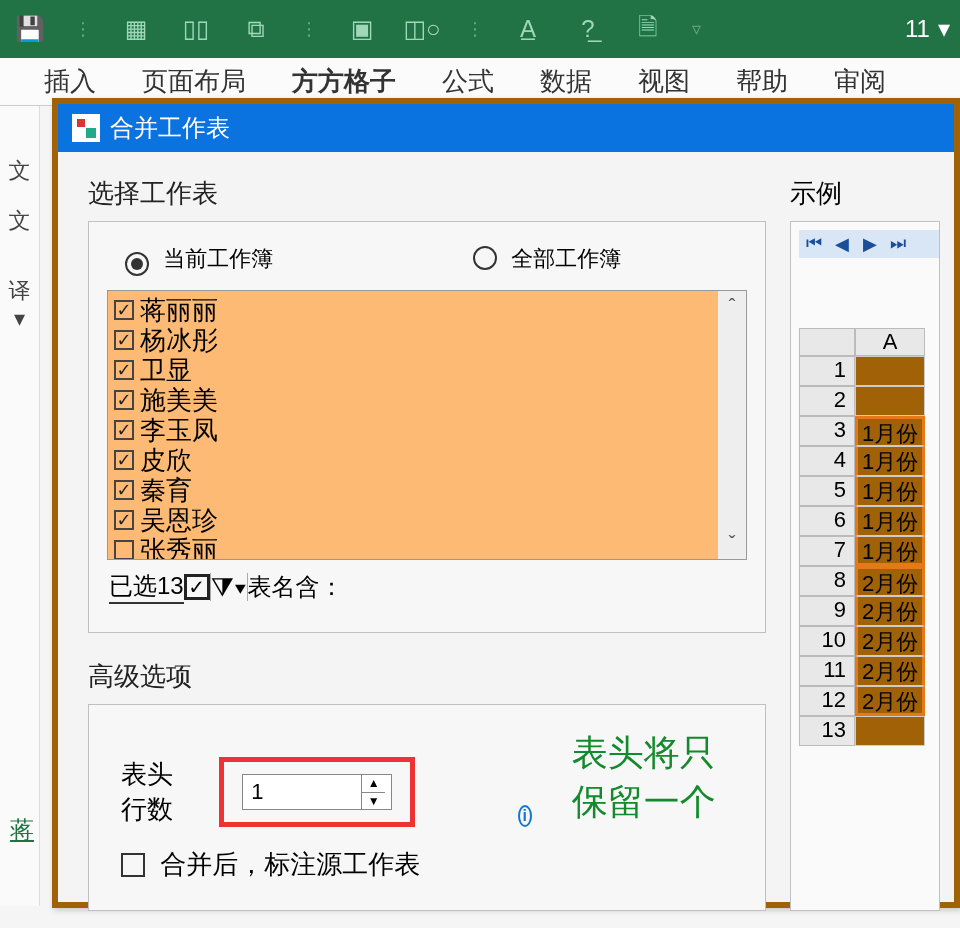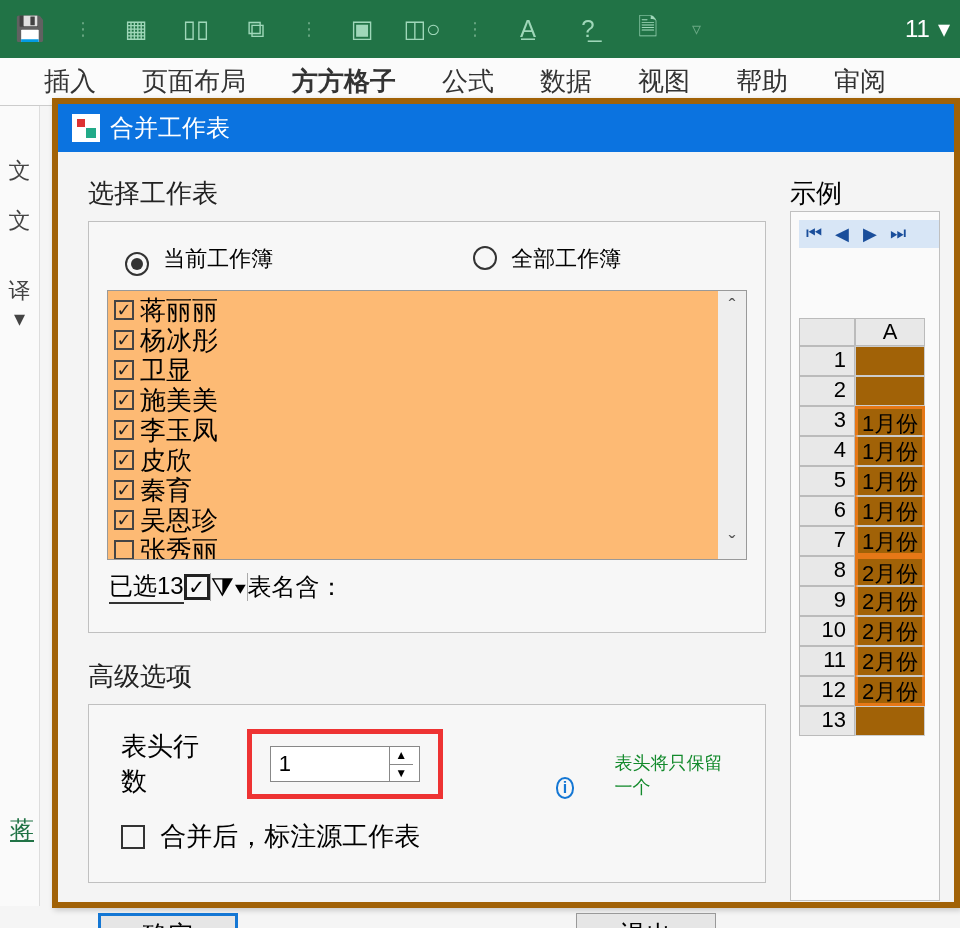--- a/index.html
+++ b/index.html
@@ -85,33 +85,33 @@
   .spinner {
     border:1px solid #888; background:#fff; width:150px; height:36px; display:flex;
   }
   .spinner input { border:none; width: 118px; padding:0 8px; font-size:22px;}
   .spinner .spins { width:24px; display:flex; flex-direction:column; border-left:1px solid #888;}
   .spinner .spins div { flex:1; display:flex; align-items:center; justify-content:center; font-size:12px; border-bottom:1px solid #888;}
   .spinner .spins div:last-child{border-bottom:none;}
 
   .adv-row { display:flex; align-items:flex-end; gap:40px; padding: 10px 14px; font-size:26px;}
   .info-i { width:22px; height:22px; border:2px solid #1477d4; border-radius:50%; display:inline-flex; align-items:center; justify-content:center; color:#1477d4; font-weight:bold; font-size:16px;}
-  .info-text { color:#138a2c; font-size:18px;}
+  .info-text { color:#138a2c; font-size:36px;}
 
   .chkbox { width:24px; height:24px; border:2px solid #333; display:inline-block; vertical-align:-4px; margin-right:8px;}
 
   .button-row { display:flex; justify-content:space-between; padding: 30px 50px 0 10px;}
   .btn {
     width: 140px; height: 44px; font-size:26px; display:flex; align-items:center; justify-content:center;
     background:#e6e6e6; border:1px solid #999; cursor:pointer;
   }
   .btn.primary { border:3px solid #1477d4;}
 
   
-  .example-label { font-size:26px; }
+  .example-label { font-size:26px; margin-bottom:10px;}
   .example-box { border:1px solid #c0c0c0; background:#fafafa; height: 690px; padding: 8px 0 0 8px; overflow:hidden;}
   .nav-bar { background:#d8e6f6; padding:3px 4px; display:flex; gap:6px; width:140px;}
   .nav-bar span { color:#1a4e9b; font-size:18px; display:inline-block; width:22px; text-align:center;}
 
   .mini-sheet { margin-top:70px;}
   .mini-sheet .hdr { display:flex;}
   .mini-sheet .corner { width:56px; height:28px; background:#e8e8e8; border:1px solid #bbb;}
   .mini-sheet .colA { width:70px; height:28px; background:#e8e8e8; border:1px solid #bbb; text-align:center; font-size:22px;}
   .mini-sheet .row { display:flex;}
   .mini-sheet .rn { width:56px; height:30px; background:#e8e8e8; border:1px solid #bbb; text-align:right; padding-right:8px; font-size:22px;}

